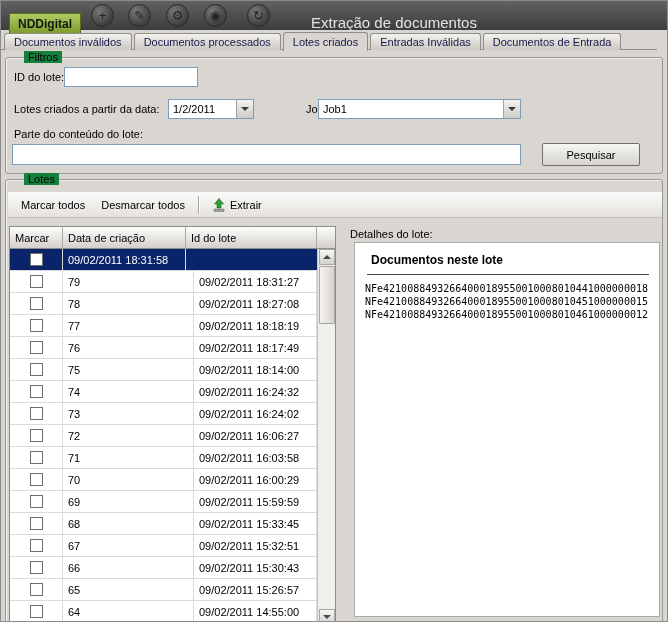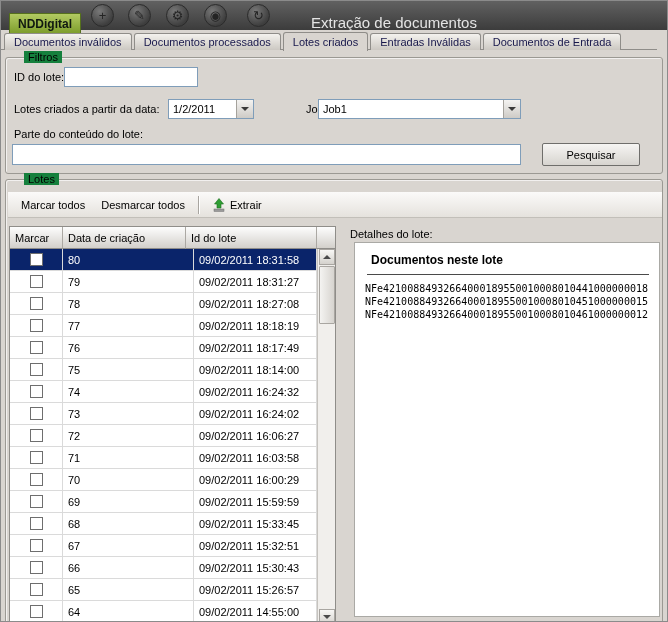--- a/index.html
+++ b/index.html
@@ -206,21 +206,20 @@
         <div class="th c-marcar">Marcar</div>
         <div class="th c-date">Data de criação</div>
         <div class="th c-id">Id do lote</div>
         <div class="th c-fill"></div>
       </div>
       <div class="t-body">
           <div class="tr selected">
     <div class="td c-marcar">
               <span class="checkbox"></span>
             </div>
-    <div class="td c-id">80</div>
     <div class="td c-date">09/02/2011 18:31:58</div>
   </div>
           <div class="tr">
     <div class="td c-marcar">
               <span class="checkbox"></span>
             </div>
     <div class="td c-id">79</div>
     <div class="td c-date">09/02/2011 18:31:27</div>
   </div>
           <div class="tr">

